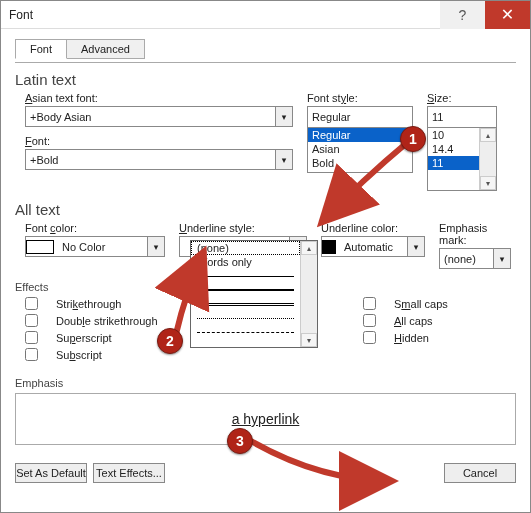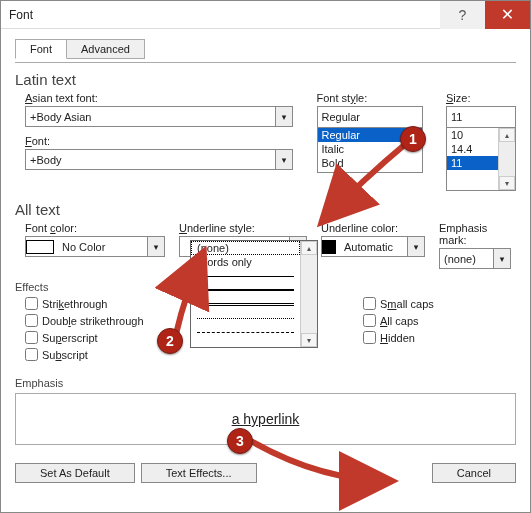--- a/index.html
+++ b/index.html
@@ -25,26 +25,26 @@
   .dropdown { display: flex; align-items: center; border: 1px solid #888; height: 21px; background: #fff; }
   .dropdown .val { flex: 1; padding: 0 4px; font-size: 11px; overflow: hidden; white-space: nowrap; }
   .ddbtn { width: 17px; height: 100%; border-left: 1px solid #888; background: #eee; display: flex; align-items: center; justify-content: center; font-size: 9px; }
   .listbox { border: 1px solid #888; font-size: 11px; display: flex; }
   .listbox .items { flex: 1; }
   .listbox .item { padding: 1px 4px; height: 14px; line-height: 12px; }
   .listbox .item.sel { background: #0a62c9; color: #fff; }
   .scrollbar { width: 17px; background: #eee; display: flex; flex-direction: column; border-left: 1px solid #ccc; }
   .scrollbar .sbtn { height: 14px; display:flex; align-items:center; justify-content:center; font-size:8px; color:#555; border: 1px solid #ccc; background:#f5f5f5; }
   .scrollbar .track { flex: 1; }
-  .chk { font-size: 11px; display: flex; align-items: center; gap: 4px; margin: 2px 0; }
+  .chk { font-size: 11px; display: flex; align-items: center; gap: 18px; margin: 2px 0; }
   .chk input { width: 13px; height: 13px; }
   .preview-box { border: 1px solid #aaa; height: 52px; display: flex; align-items: center; justify-content: center; margin-top: 4px; }
   .preview-text { font-size: 14px; text-decoration: underline; }
   .btnrow { display: flex; gap: 6px; margin-top: 18px; }
-  .btn { border: 1px solid #888; background: #eee; font-size: 11px; padding: 3px 24px; min-width: 72px; text-align: center; }
+  .btn { border: 1px solid #888; background: #eee; font-size: 11px; padding: 3px 0; min-width: 72px; text-align: center; }
   .btn.primary { border: 1px solid #0a62c9; }
   .spacer { flex: 1; }
   .popup { position: absolute; background: #fff; border: 1px solid #666; display: flex; font-size: 11px; }
   .popup .pitems { flex: 1; }
   .popup .pitem { padding: 1px 6px; height: 14px; line-height: 12px; }
   .popup .pitem.dotted-focus { outline: 1px dotted #000; outline-offset: -1px; }
   .popup .sample-line { height: 14px; display: flex; align-items: center; padding: 0 6px; }
   .popup .sample-line .ln { border-top: 1px solid #000; width: 100%; }
   .popup .sample-line .ln.double { border-top: 3px double #000; }
   .popup .sample-line .ln.dotted { border-top: 1px dotted #000; }
@@ -69,43 +69,43 @@
   <div class="body">
 
     <div class="tabs">
       <div class="tab active">Font</div>
       <div class="tab inactive">Advanced</div>
     </div>
     <div class="tabline"></div>
 
     <div class="group-label">Latin text</div>
 
-    <div class="row" style="margin-left:10px;justify-content:space-between;">
+    <div class="row" style="margin-left:10px;">
       <div class="col" style="width:268px;">
         <div class="lbl"><span class="underline">A</span>sian text font:</div>
         <div class="dropdown">
           <div class="val">+Body Asian</div>
           <div class="ddbtn">▾</div>
         </div>
         <div class="lbl" style="margin-top:8px;"><span class="underline">F</span>ont:</div>
         <div class="dropdown">
-          <div class="val">+Body</div>
+          <div class="val">+Bold</div>
           <div class="ddbtn">▾</div>
         </div>
       </div>
 
       <div class="col" style="width:106px;">
         <div class="lbl">Font st<span class="underline">y</span>le:</div>
         <div class="dropdown" style="border-bottom:none;">
           <div class="val">Regular</div>
         </div>
         <div class="listbox" style="height:46px;">
           <div class="items">
             <div class="item sel">Regular</div>
-            <div class="item">Italic</div>
+            <div class="item">Asian</div>
             <div class="item">Bold</div>
           </div>
         </div>
       </div>
 
       <div class="col" style="width:70px;">
         <div class="lbl"><span class="underline">S</span>ize:</div>
         <div class="dropdown" style="border-bottom:none;">
           <div class="val">11</div>
         </div>

